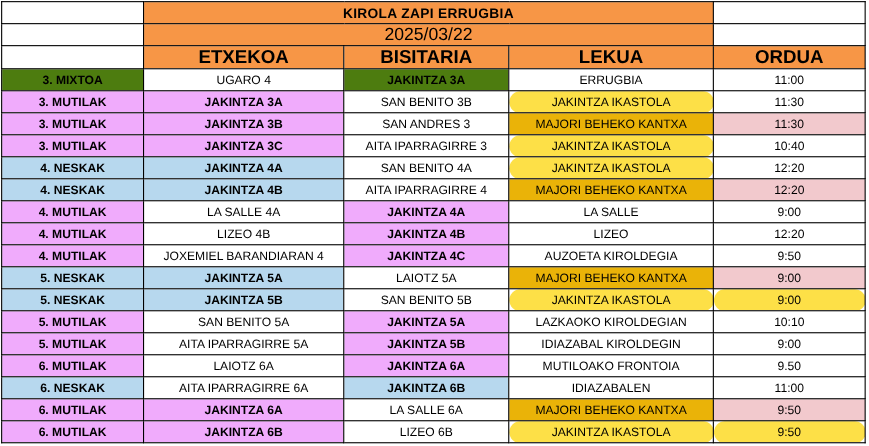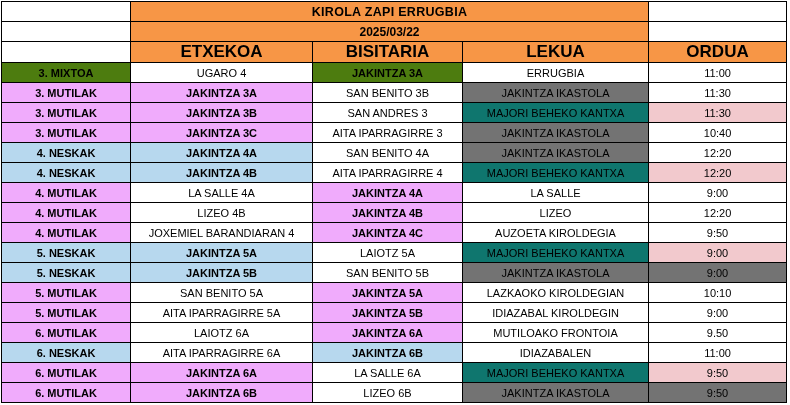--- a/index.html
+++ b/index.html
@@ -37,41 +37,41 @@
 
   .title-row td {
     background: #f79646;
     font-weight: bold;
     font-size: 12.5px;
     height: 22px;
     letter-spacing: .3px;
   }
   .date-row td {
     background: #f79646;
-    font-weight: bold;
-    font-size: 12px;
+    font-weight: normal;
+    font-size: 16px;
     height: 20px;
   }
   .head-row td {
     background: #f79646;
     font-weight: bold;
     font-size: 17px;
     height: 20px;
   }
   .blank { background: #ffffff !important; border: 1px solid #000 !important; }
 
   td.cat { font-weight: bold; text-align: left; padding-left: 5px; }
   td.bold { font-weight: bold; }
 
   
   .f-orange  { background: #f0abfc; }
   .f-purple  { background: #4d7c0f; }
   .f-blue    { background: #b7d8ee; }
-  .f-green   { background: #737373; }
-  .f-red     { background: #0f766e; }
+  .f-green   { background: #fde047; border-radius: 10px; }
+  .f-red     { background: #eab308; }
   .f-pink    { background: #f2c9cd; }
   .f-white   { background: #ffffff; }
 </style>
 </head>
 <body>
 
 <table class="sched">
   <colgroup>
     <col class="c0">
       <col class="c1">

